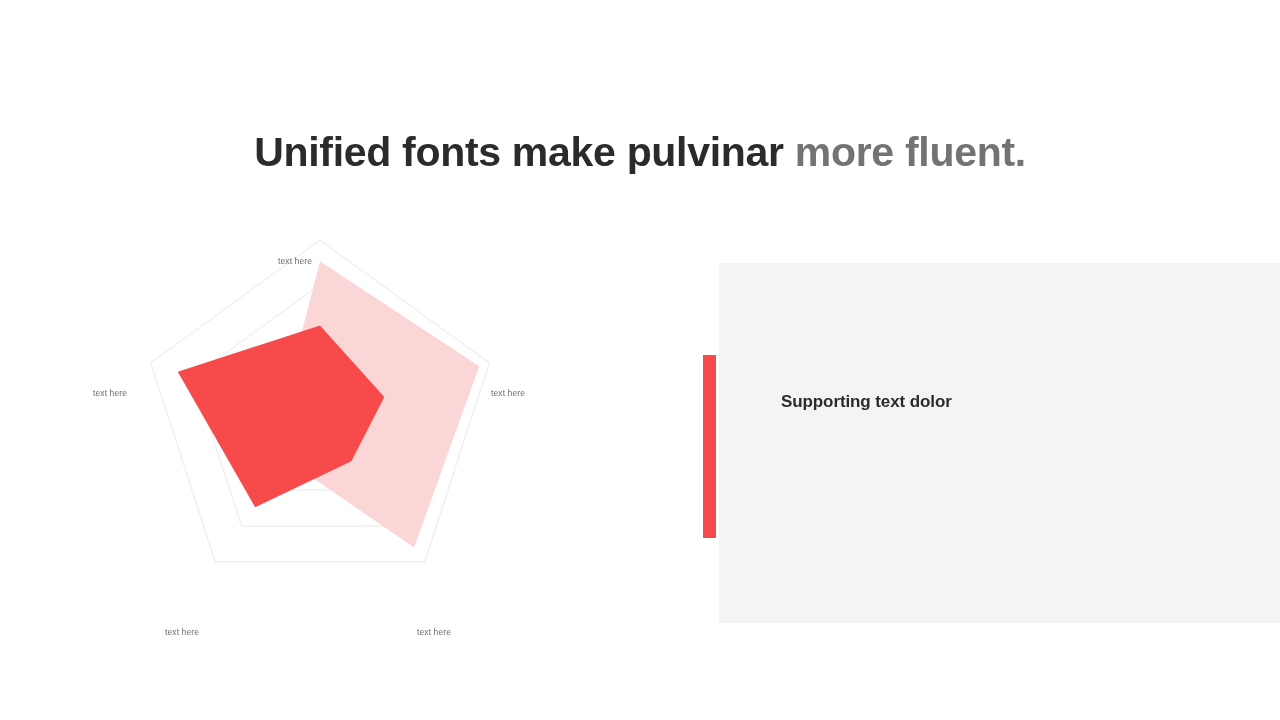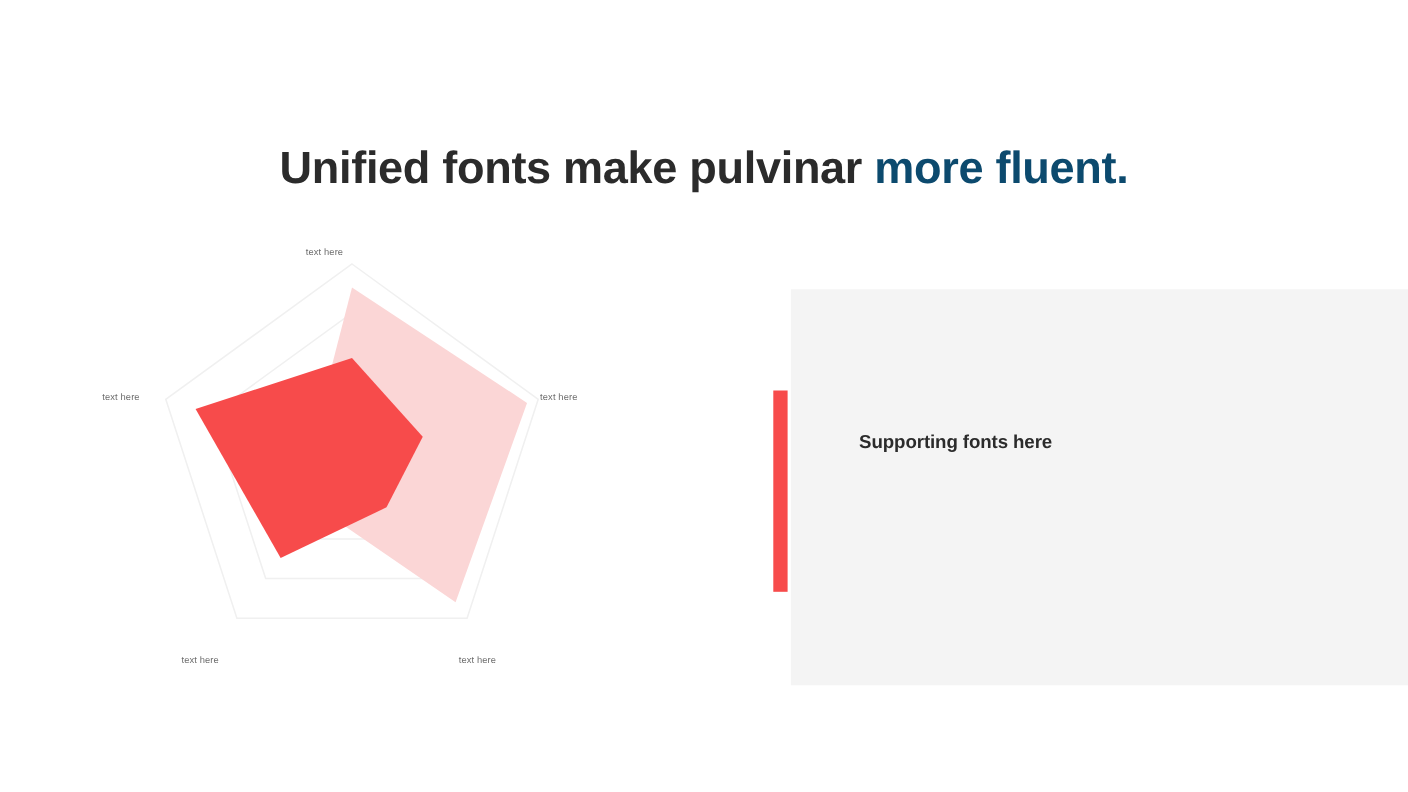--- a/index.html
+++ b/index.html
@@ -20,21 +20,21 @@
     font-size:41px; font-weight:bold; letter-spacing:-0.3px;
     color:#2b2b2b; line-height:1.2;
   }
   #title-block .title-accent { font-weight:bold; }
 
   
   #radar-chart { position:absolute; left:60px; top:210px; width:540px; height:420px; }
   #radar-svg { display:block; width:540px; height:420px; }
   .radar-label {
     position:absolute; font-size:8.5px; color:#6d6d6d;
-    white-space:nowrap; letter-spacing:0.1px;
+    white-space:nowrap; letter-spacing:0.1px;margin-top:32px;
   }
 
   
   #support-panel {
     position:absolute; left:719px; top:263px; width:561px; height:360px;
     background:#f4f4f4;
   }
   #accent-bar {
     position:absolute; left:703px; top:355px; width:13px; height:183px;
     background:#f74b4b;
@@ -50,21 +50,21 @@
     line-height:2.0; letter-spacing:0.05px; text-align:justify;
     width:400px;
   }
 </style>
 </head>
 <body>
 
 <div id="slide">
 
   <div id="title-block">
-    <span class="title-text">Unified fonts make pulvinar </span><span class="title-text title-accent" style="color:#0c4a6e;text-align:right;">more fluent.</span>
+    <span class="title-text">Unified fonts make pulvinar </span><span class="title-text title-accent" style="color:#737373;text-align:right;">more fluent.</span>
   </div>
 
   <div id="radar-chart">
     <svg id="radar-svg" viewBox="0 0 540 420">
 
       <g fill="none" stroke="#f0f0f0" stroke-width="1.4">
         <polygon points="260.00,30.00 429.29,152.99 364.63,352.01 155.37,352.01 90.71,152.99" stroke="#f0f0f0"></polygon>
         <polygon points="260.00,74.50 386.97,166.75 338.47,316.00 181.53,316.00 133.03,166.75" stroke="#f0f0f0"></polygon>
         <polygon points="260.00,119.00 344.64,180.50 312.31,280.00 207.69,280.00 175.36,180.50" stroke="#f0f0f0"></polygon>
         <polygon points="260.00,163.50 302.32,194.25 286.16,244.00 233.84,244.00 217.68,194.25" stroke="#f0f0f0"></polygon>
@@ -78,16 +78,16 @@
     <span class="radar-label" style="left:218px; top:14px;">text here</span>
     <span class="radar-label" style="left:431px; top:146px;">text here</span>
     <span class="radar-label" style="left:357px; top:385px;">text here</span>
     <span class="radar-label" style="left:105px; top:385px;">text here</span>
     <span class="radar-label" style="left:33px; top:146px;">text here</span>
   </div>
 
   <div id="support-panel"></div>
   <div id="accent-bar"></div>
   <div id="support-inner">
-    <div id="support-heading">Supporting fonts here</div>
+    <div id="support-heading">Supporting text dolor</div>
   </div>
 
 </div>
 
 </body></html>

